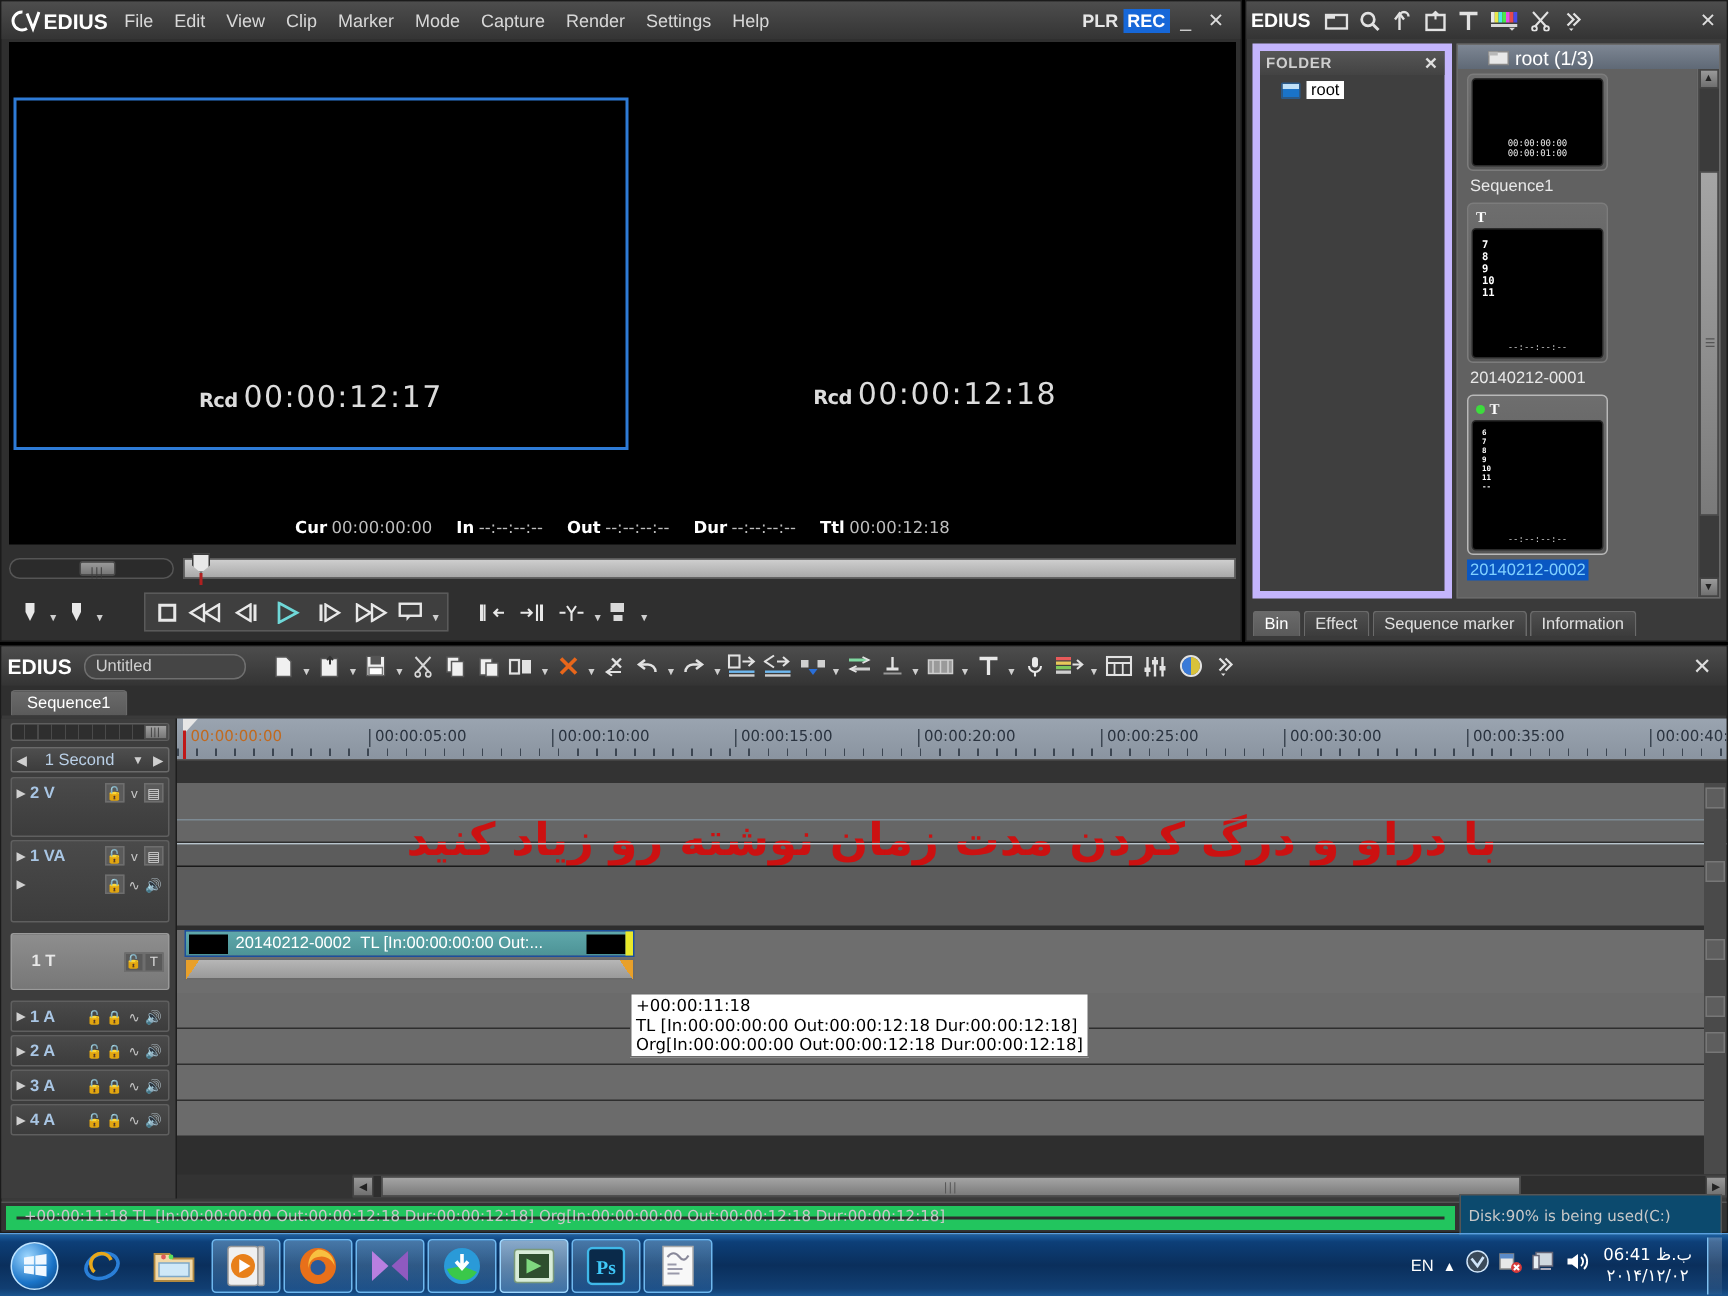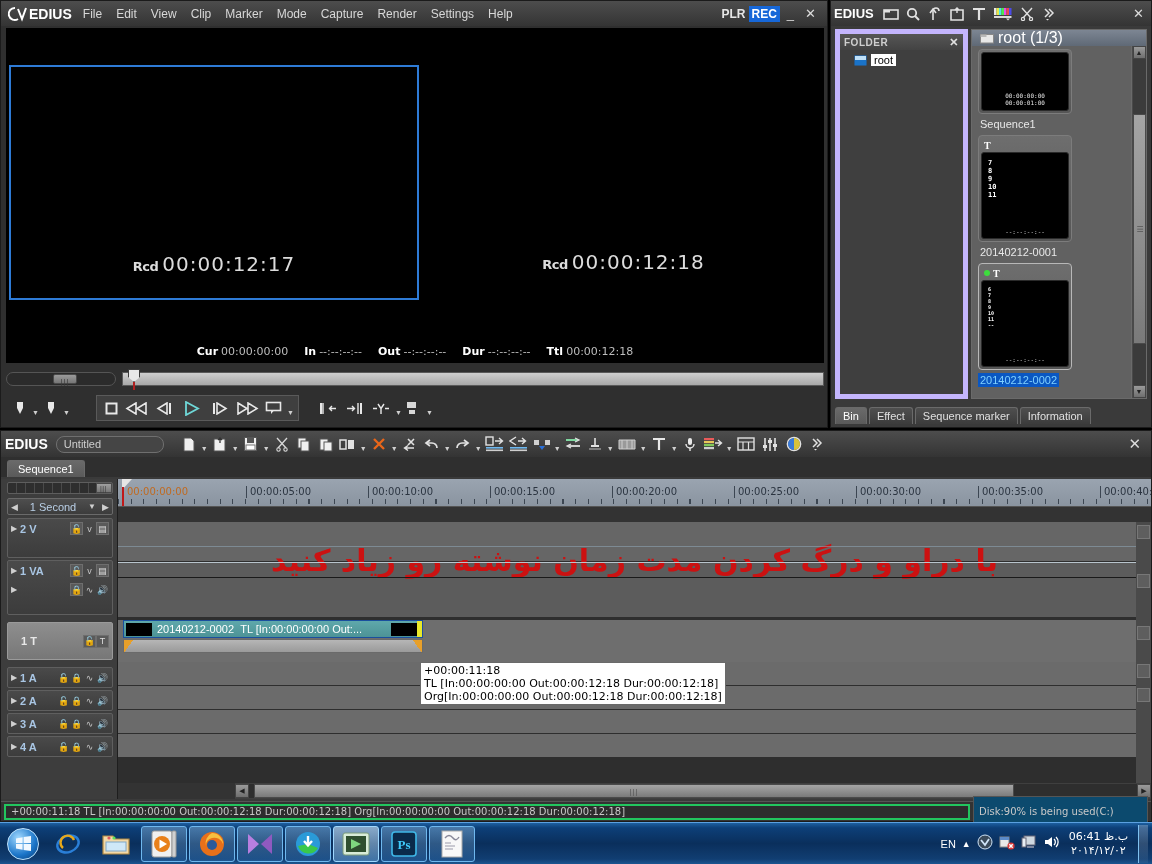--- a/index.html
+++ b/index.html
@@ -84,22 +84,22 @@
   .panehdr .x { margin-left:auto; color:#e0e0e0; font-size:11px; cursor:default;}
   #folderlist { padding:4px 2px; }
   .folderitem { display:flex; align-items:center; gap:4px; padding-left:12px; }
   .fld-ico { width:13px; height:11px; background:linear-gradient(#bfe0f8 0 40%,#1a73c8 40% 100%);
              border:1px solid #2a5a8a; border-radius:1px; }
   .folderitem .nm { background:#fff; color:#000; font-size:11px; padding:0 3px; }
 
   #clippane { flex:1; background:#555; border:1px solid #6a6a6a;
               display:flex; flex-direction:column; }
   #clip-hdr { height:16px; background:linear-gradient(#7d8693,#5f6976);
-              display:flex; align-items:center; gap:4px; padding:0 8px;
-              color:#fff; font-size:16px; }
+              display:flex; align-items:center; gap:4px; padding:0 20px;
+              color:#fff; font-size:13px; }
   #cliplist { flex:1; display:flex; position:relative; overflow:hidden;
               background:#616161; }
   #clipcol { flex:1; padding:3px 0 0 6px; }
   .clipitem { margin-bottom:3px; }
   .thumb { width:94px; background:linear-gradient(#6e6e6e,#565656);
            border:1px solid #7c7c7c; border-radius:4px; padding:2px; }
   .thumb .tbar { height:14px; display:flex; align-items:center; gap:3px;
                  padding-left:3px; color:#fff; font-size:10px; font-weight:bold;
                  font-family:"Liberation Serif", serif; }
   .greendot { width:6px; height:6px; background:#3ddc3d; border-radius:50%; }
@@ -235,21 +235,21 @@
   #hstrack { flex:1; height:14px; background:#2e2e2e; position:relative; }
   #hsthumb { position:absolute; left:5px; top:0; width:760px; height:14px;
              background:linear-gradient(#a5a5a5,#7a7a7a); border:1px solid #4a4a4a; }
   #hsthumb .grip { position:absolute; left:50%; top:2px; transform:translateX(-50%);
                    color:#555; font-size:8px; letter-spacing:1px; }
 
   #statusbar { position:absolute; left:0; bottom:0; right:0; height:20px;
                background:#333; border-top:1px solid #555; display:flex;
                align-items:center; }
   #statusmain { flex:1; margin:1px 3px; height:16px; background:#2d2d2d;
-                border:2px solid #22c55e; color:#c8c8c8; font-size:10px;
+                border:7px solid #22c55e; color:#c8c8c8; font-size:10px;
                 display:flex; align-items:center; padding-left:5px;
                 font-family:"DejaVu Sans", sans-serif;text-align:right; }
   #statusdisk { width:175px; margin:1px 3px 1px 0; height:32px; background:#0c4a6e;
                 border:1px solid #555; color:#c8c8c8; font-size:10px;
                 display:flex; align-items:center; padding-left:5px;
                 font-family:"DejaVu Sans", sans-serif; }
 
   
   #taskbar { position:absolute; left:0; bottom:0; width:1152px; height:42px;
              background:linear-gradient(#1d5fa0 0%,#0d3f78 12%,#0a2f5c 50%,#113e72 88%,#1a5590 100%);

